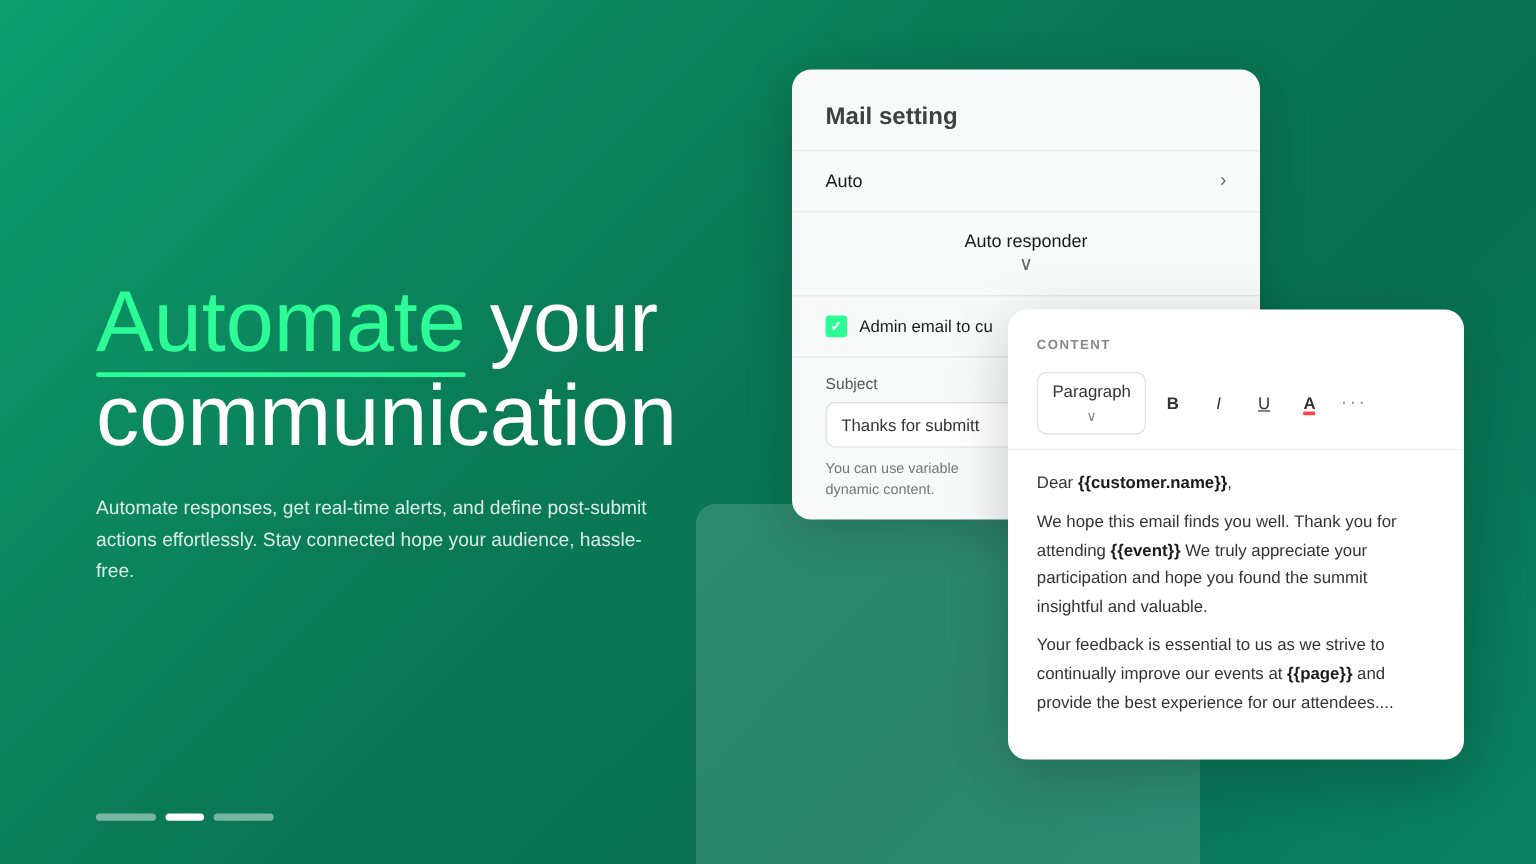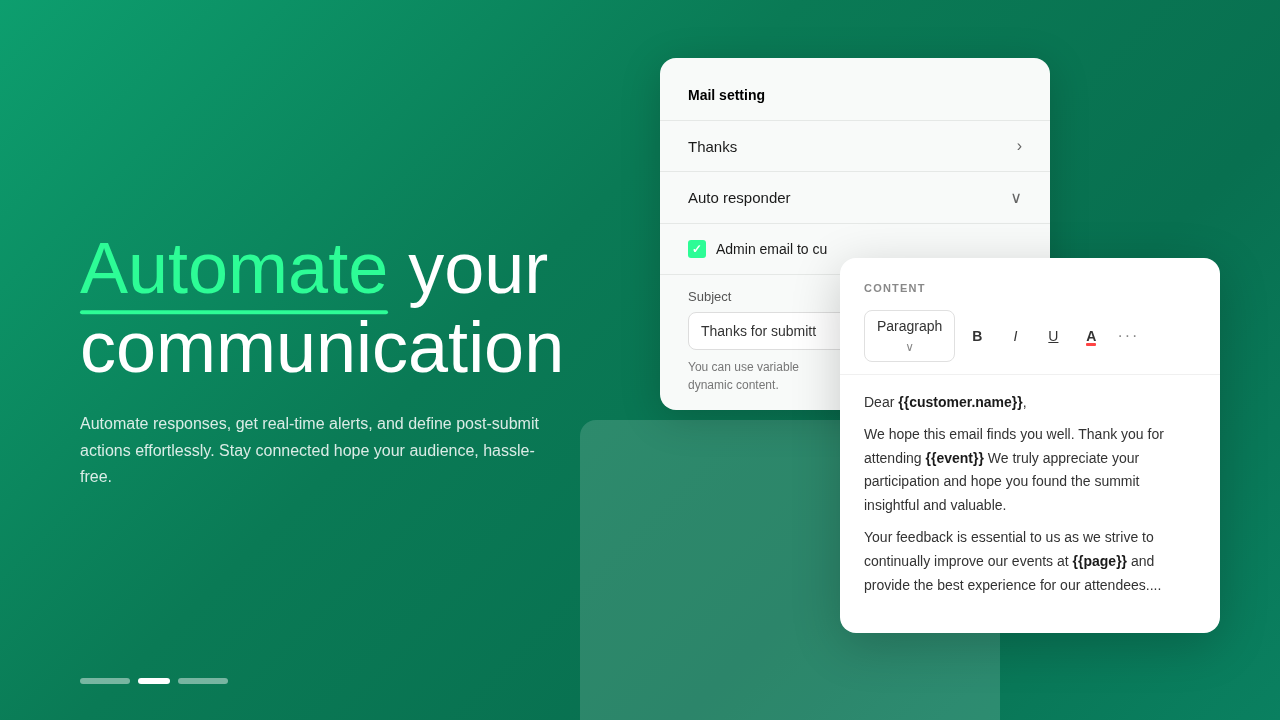--- a/index.html
+++ b/index.html
@@ -100,23 +100,23 @@
       box-shadow: 0 8px 40px rgba(0,0,0,0.18);
       overflow: hidden;
       z-index: 10;
     }
 
     .mail-card-header {
       padding: 28px 28px 16px;
     }
 
     .mail-card-title {
-      font-size: 14px;
+      font-size: 20px;
       font-weight: 700;
-      color: #000000;
+      color: #404040;
     }
 
     .mail-card-row {
       display: flex;
       align-items: center;
       justify-content: space-between;
       padding: 16px 28px;
       border-top: 1px solid #e5e8e6;
       cursor: pointer;
     }
@@ -131,20 +131,21 @@
       color: #666;
     }
 
     .mail-card-autoresponder {
       display: flex;
       align-items: center;
       justify-content: space-between;
       padding: 16px 28px;
       border-top: 1px solid #e5e8e6;
       cursor: pointer;
+      flex-direction: column;
     }
 
     .mail-card-send-row {
       display: flex;
       align-items: center;
       gap: 10px;
       padding: 16px 28px;
       border-top: 1px solid #e5e8e6;
     }
 
@@ -319,21 +320,21 @@
 </div>
 
 <div class="bg-card"></div>
 
 <div class="mail-card">
   <div class="mail-card-header">
     <span class="mail-card-title">Mail setting</span>
   </div>
 
   <div class="mail-card-row">
-    <span class="mail-card-row-label">Thanks</span>
+    <span class="mail-card-row-label">Auto</span>
     <span class="chevron-icon">›</span>
   </div>
 
   <div class="mail-card-autoresponder">
     <span class="mail-card-row-label">Auto responder</span>
     <span class="chevron-icon">∨</span>
   </div>
 
   <div class="mail-card-send-row">
     <div class="checkbox">

